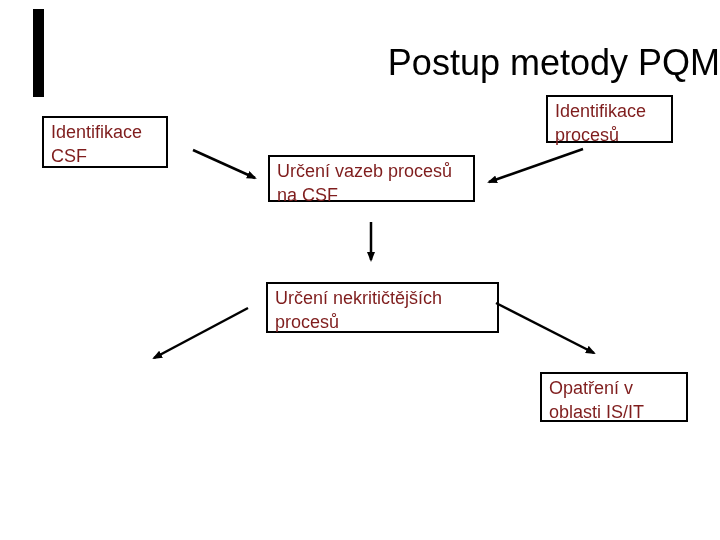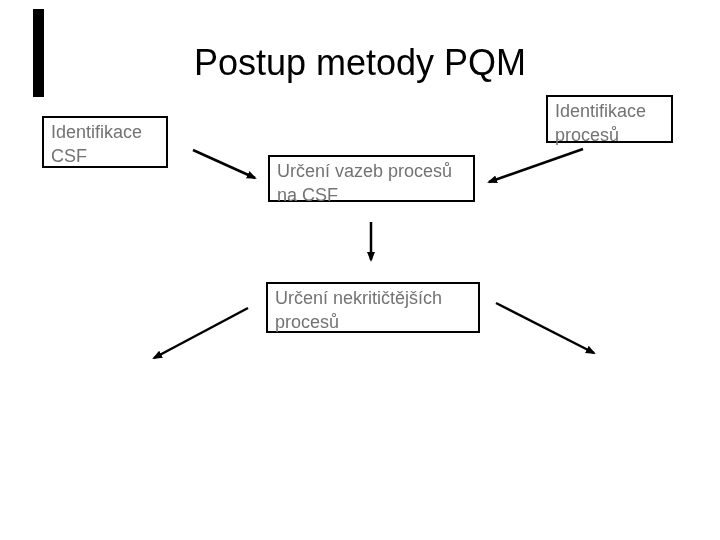--- a/index.html
+++ b/index.html
@@ -10,21 +10,21 @@
     background: #ffffff;
     overflow: hidden;
     font-family: "Liberation Sans", "DejaVu Sans", sans-serif;
     color: #000000;
   }
   .title {
     position: absolute;
     left: 0;
     top: 42px;
     width: 720px;
-    text-align: center;
+    text-align: right;
     font-size: 36px;
     line-height: 42px;
     color: #000000;
     white-space: nowrap;
   }
   .cursor-bar {
     position: absolute;
     left: 33px;
     top: 9px;
     width: 11px;
@@ -33,26 +33,26 @@
   }
   .box {
     position: absolute;
     box-sizing: border-box;
     border: 2px solid #000000;
     background: #ffffff;
     font-size: 18px;
     line-height: 24px;
     padding: 2px 6px 8px 7px;
     white-space: pre-line;
-    color: #737373;
+    color: #7f1d1d;
   }
   .box-csf    { left: 42px;  top: 116px; width: 126px; height: 52px; }
   .box-proc   { left: 546px; top: 95px;  width: 127px; height: 48px; }
   .box-vazby  { left: 268px; top: 155px; width: 207px; height: 47px; }
-  .box-nekrit { left: 266px; top: 282px; width: 214px; height: 51px; }
+  .box-nekrit { left: 266px; top: 282px; width: 233px; height: 51px; }
   .box-rizeni { left: 58px;  top: 394px; width: 165px; height: 54px; }
   .box-isit   { left: 540px; top: 372px; width: 148px; height: 50px; }
   .arrow-layer {
     position: absolute;
     left: 0; top: 0;
     width: 720px; height: 540px;
   }
 </style>
 </head>
 <body>
@@ -69,20 +69,22 @@
   <div class="box box-proc">Identifikace
 procesů</div>
 
   <div class="box box-vazby">Určení vazeb procesů
 na CSF</div>
 
   <div class="box box-nekrit">Určení nekritičtějších
 procesů</div>
 
 
+  <div class="box box-isit">Opatření v
+oblasti IS/IT</div>
 
   <svg class="arrow-layer" width="720" height="540" viewBox="0 0 720 540" xmlns="http://www.w3.org/2000/svg">
     <defs>
       <marker id="ah" markerWidth="10" markerHeight="8" refX="8" refY="4" orient="auto" markerUnits="userSpaceOnUse">
         <path d="M0,0 L10,4 L0,8 z" fill="#000000"></path>
       </marker>
     </defs>
     <line x1="193" y1="150" x2="255" y2="178" stroke="#000000" stroke-width="2.5" marker-end="url(#ah)"></line>
     <line x1="583" y1="149" x2="489" y2="182" stroke="#000000" stroke-width="2.5" marker-end="url(#ah)"></line>
     <line x1="371" y1="222" x2="371" y2="260" stroke="#000000" stroke-width="2.5" marker-end="url(#ah)"></line>

